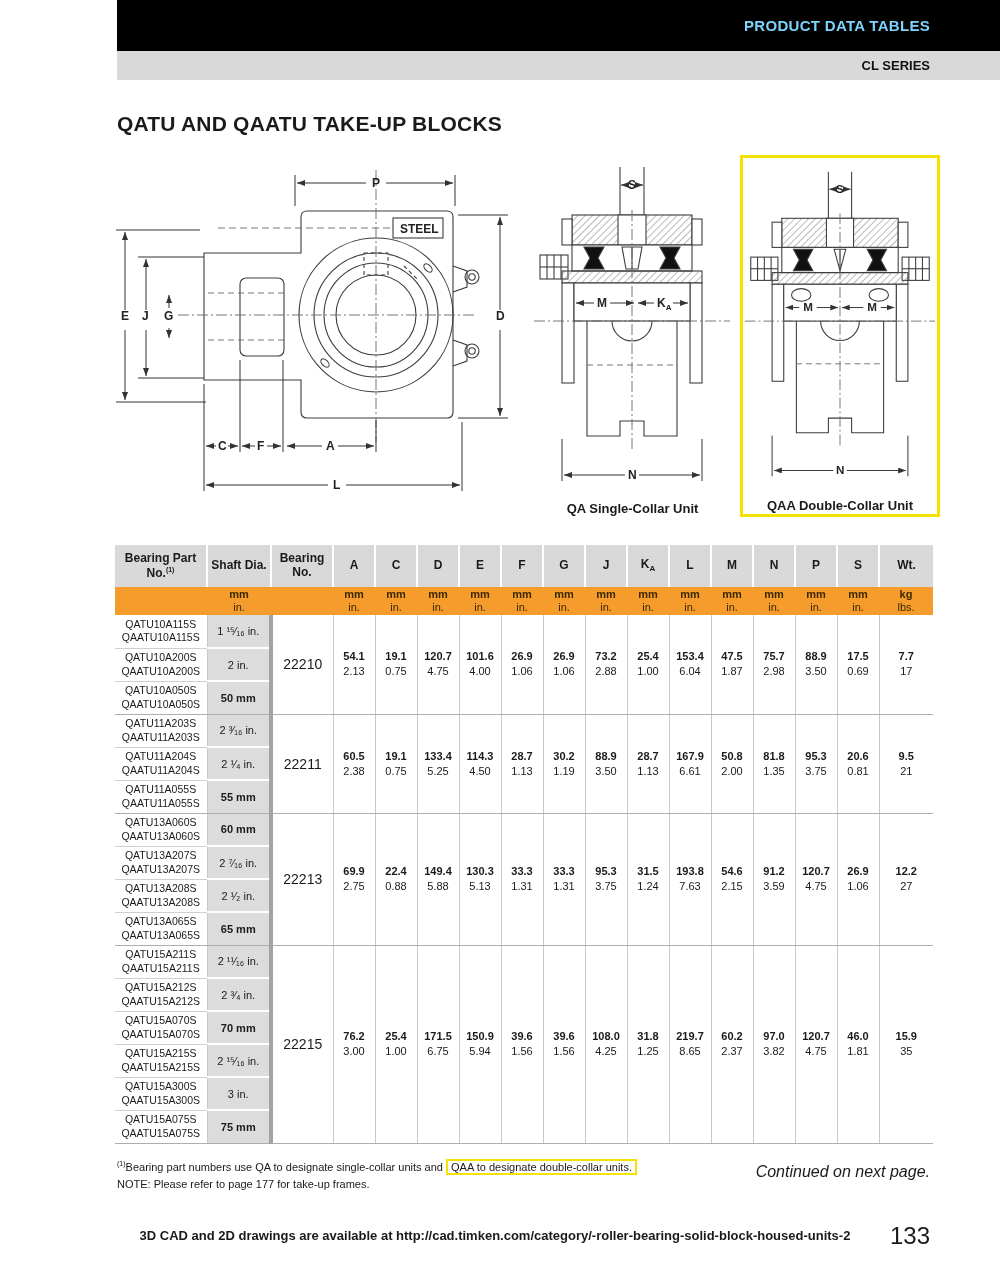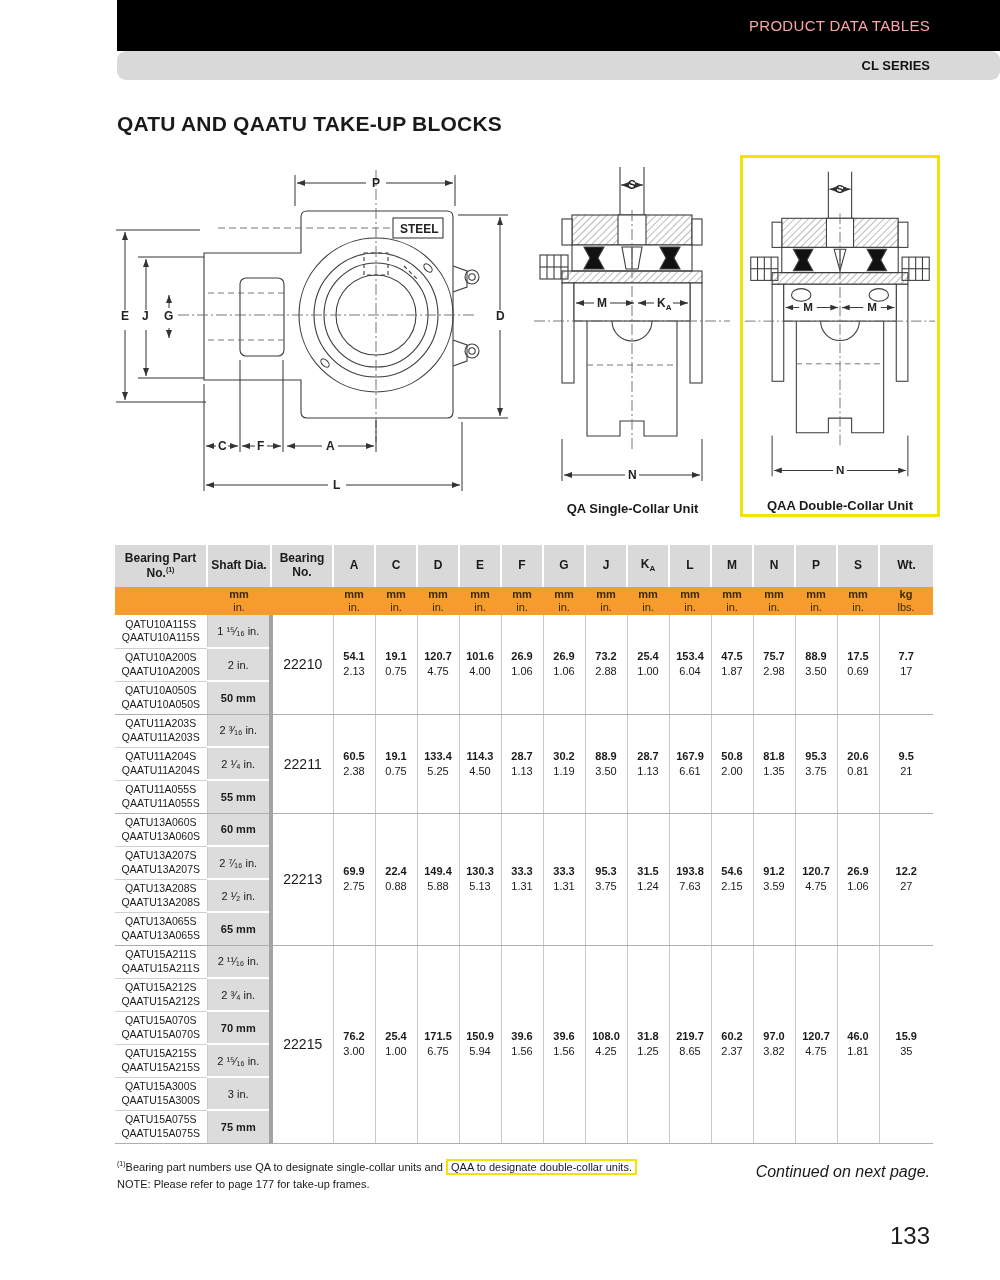--- a/index.html
+++ b/index.html
@@ -2,23 +2,23 @@
 <html><head>
 <meta charset="utf-8">
 <style>
   html,body { margin:0; padding:0; background:#fff; }
   body { font-family:"Liberation Sans","DejaVu Sans",sans-serif; color:#1a1a1a; }
   .page { position:relative; width:1000px; height:1280px; background:#fff; overflow:hidden; }
 
   
   .band-black { position:absolute; left:117px; top:0; right:0; height:51px; background:#000;
     display:flex; align-items:center; justify-content:flex-end; padding-right:70px; box-sizing:border-box; }
-  .band-black span { color:#fca5a5; font-size:15px; font-weight:normal; letter-spacing:.3px; }
+  .band-black span { color:#7dd3fc; font-size:15px; font-weight:bold; letter-spacing:.3px; }
   .band-gray { position:absolute; left:117px; top:51px; right:0; height:29px; background:#d9d9d9;
-    display:flex; align-items:center; justify-content:flex-end; padding-right:70px; box-sizing:border-box;border-radius:9px; }
+    display:flex; align-items:center; justify-content:flex-end; padding-right:70px; box-sizing:border-box; }
   .band-gray span { color:#111; font-size:13px; font-weight:bold; }
 
   .page-title { position:absolute; left:117px; top:112px; font-size:21px; font-weight:bold; letter-spacing:.2px; }
 
   
   svg text { font-family:"Liberation Sans","DejaVu Sans",sans-serif; font-size:12px; font-weight:bold; fill:#222; }
   .diagram { position:absolute; }
   .caption { position:absolute; font-size:13px; font-weight:bold; text-align:center; }
   .qaa-box { position:absolute; left:740px; top:155px; width:200px; height:362px; border:3px solid #f4e300; box-sizing:border-box; }
 
@@ -710,15 +710,16 @@
           </tr>
         </tbody>
       </table>
   </div>
 
   <div class="fn">
     <div><sup>(1)</sup><span>Bearing part numbers use QA to designate single-collar units and </span><span class="hl">QAA to designate double-collar units.</span></div>
     <div>NOTE: Please refer to page 177 for take-up frames.</div>
   </div>
   <div class="continued">Continued on next page.</div>
+  <div class="footer-link">3D CAD and 2D drawings are available at http://cad.timken.com/category/-roller-bearing-solid-block-housed-units-2</div>
   <div class="page-num">133</div>
 
 </div>
 
 </body></html>

